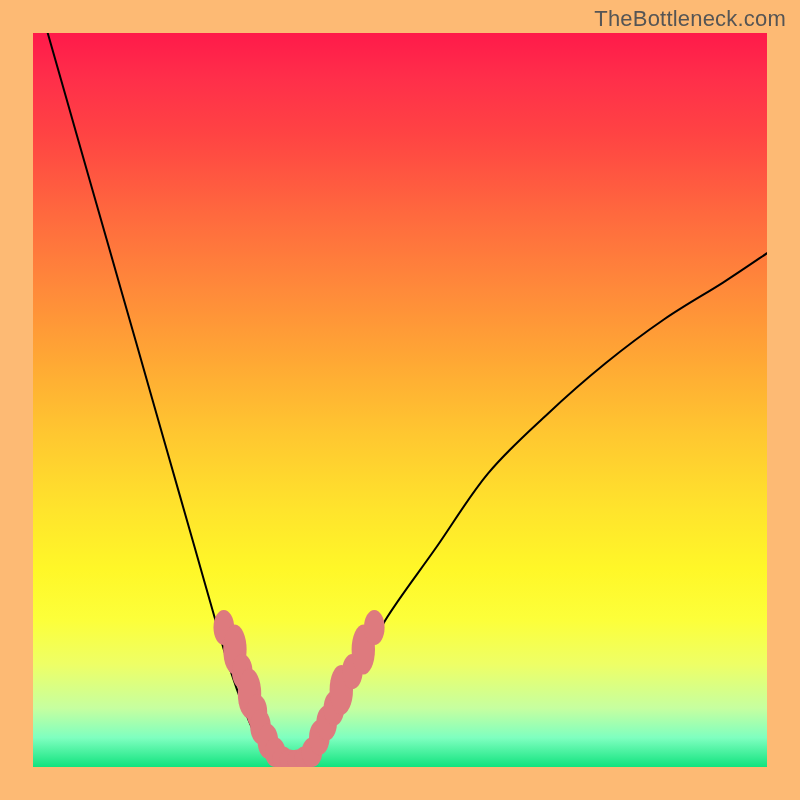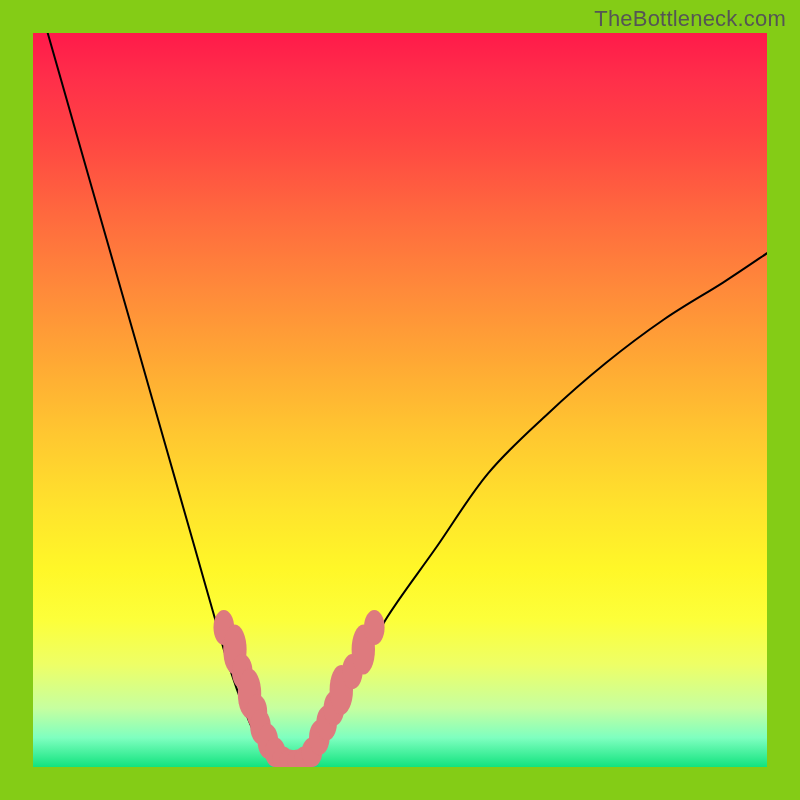--- a/index.html
+++ b/index.html
@@ -7,21 +7,21 @@
     padding: 0;
     width: 800px;
     height: 800px;
     overflow: hidden;
     background: #000;
     font-family: Arial, Helvetica, sans-serif;
   }
   .frame {
     position: absolute;
     inset: 0;
-    background: #84cc16;
+    background: #fdba74;
   }
   .plot {
     position: absolute;
     left: 33px;
     top: 33px;
     width: 734px;
     height: 734px;
     overflow: hidden;
   }
   .gradient {

